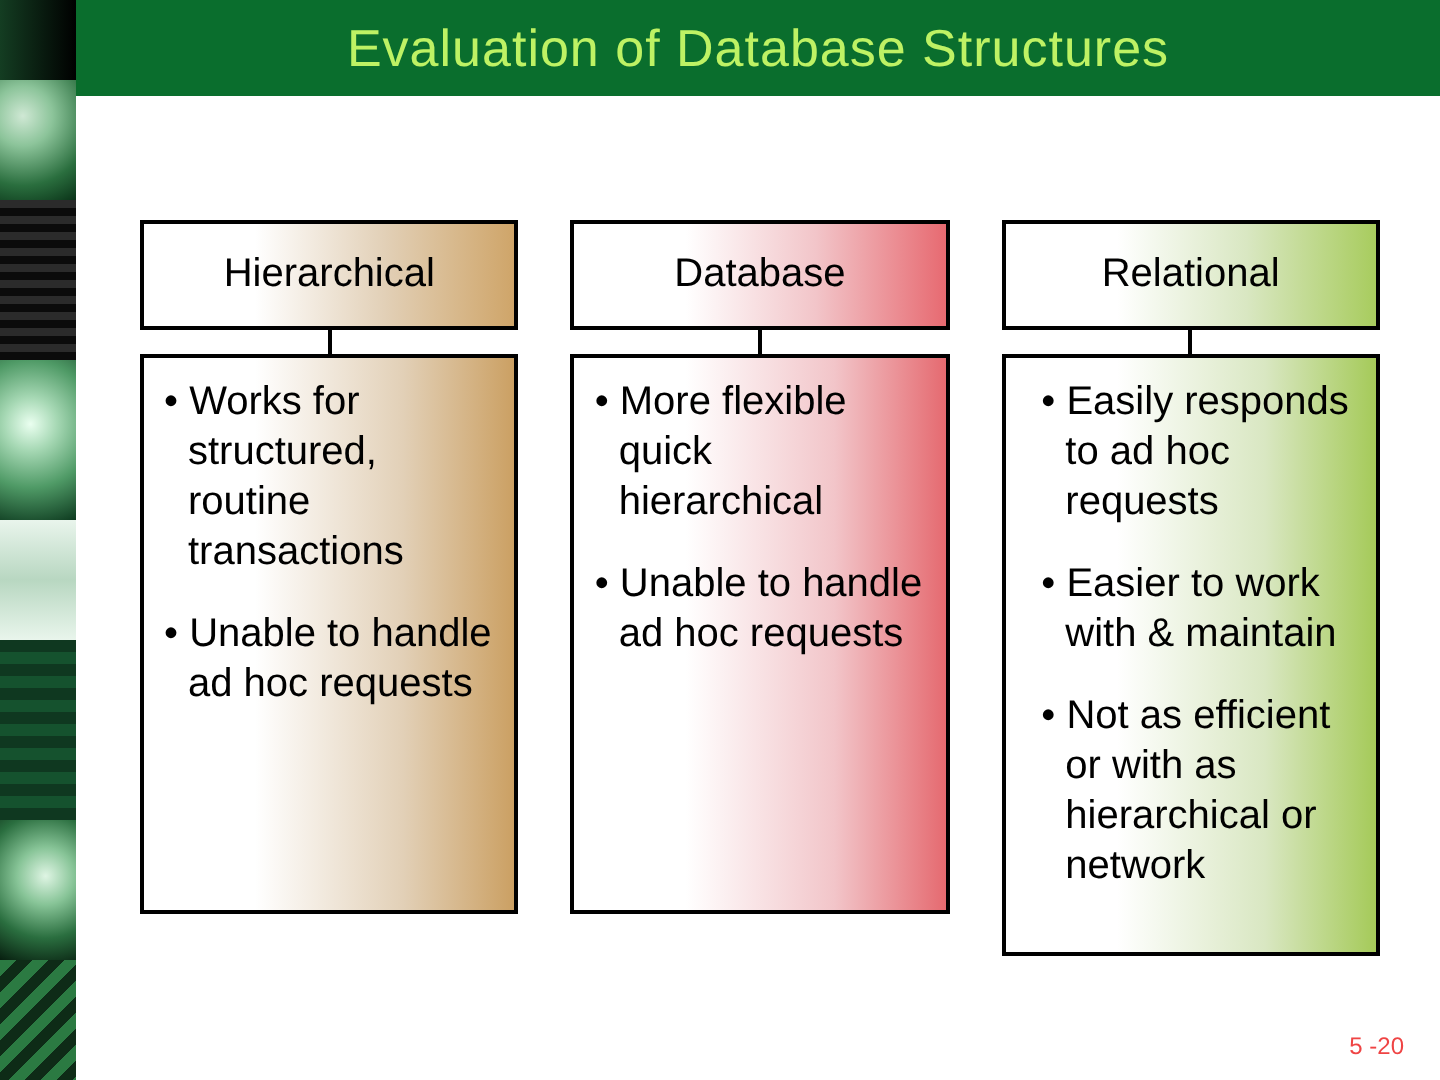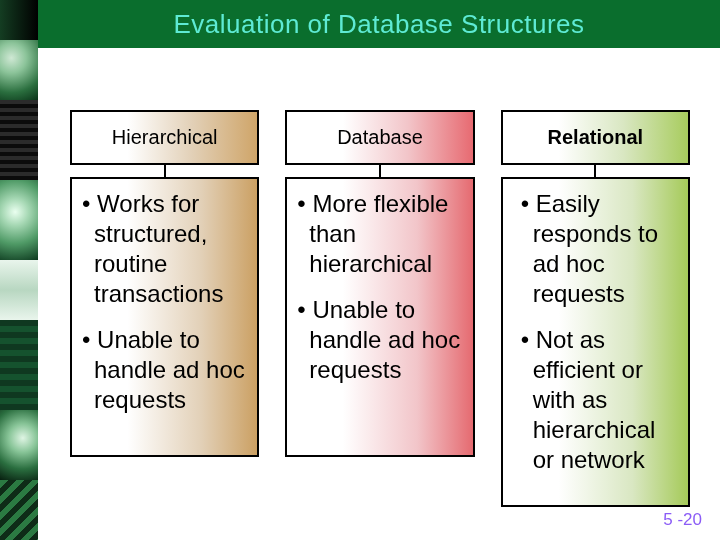--- a/index.html
+++ b/index.html
@@ -40,21 +40,21 @@
     left: 38px;
     right: 0;
     top: 0;
     height: 48px;
     background: #0a6e2d;
     display: flex;
     align-items: center;
     justify-content: center;
   }
   .title-bar span {
-    color: #5eead4;
+    color: #bef264;
     font-size: 26px;
     letter-spacing: 0.5px;
   }
 
   .content {
     position: absolute;
     left: 70px;
     right: 30px;
     top: 110px;
     display: flex;
@@ -69,58 +69,58 @@
   .head-box {
     border: 2px solid #000;
     text-align: center;
     padding: 14px 16px;
     font-size: 20px;
     color: #000;
     box-sizing: border-box;
   }
   .head-h { background: linear-gradient(90deg,#ffffff 0%,#ffffff 30%,#e2d0b7 65%,#cfa569 100%); }
   .head-n { background: linear-gradient(90deg,#ffffff 0%,#ffffff 30%,#f2c5c9 65%,#e76a71 100%); }
-  .head-r { background: linear-gradient(90deg,#ffffff 0%,#ffffff 30%,#d9e7c2 65%,#a8cc5e 100%); font-weight: bold; }
+  .head-r { background: linear-gradient(90deg,#ffffff 0%,#ffffff 30%,#d9e7c2 65%,#a8cc5e 100%); }
 
   .connector {
     height: 12px;
     display: flex;
     justify-content: center;
   }
   .connector div {
     width: 2px;
     height: 100%;
     background: #000;
   }
 
   .body-box {
     border: 2px solid #000;
     padding: 10px 10px 14px 10px;
     min-height: 280px;
     box-sizing: border-box;
-    font-size: 24px;
+    font-size: 20px;
     line-height: 1.25;
     color: #000;
   }
   .body-h { background: linear-gradient(90deg,#ffffff 0%,#ffffff 30%,#e2d0b7 70%,#cba063 100%); }
   .body-n { background: linear-gradient(90deg,#ffffff 0%,#ffffff 30%,#f2c5c9 70%,#e56a70 100%); }
   .body-r { background: linear-gradient(90deg,#ffffff 0%,#ffffff 30%,#d9e7c2 70%,#a5ca59 100%); padding-left: 18px; }
 
   .point {
     text-indent: -12px;
     padding-left: 12px;
     margin-bottom: 16px;
   }
 
   .footer {
     position: absolute;
     right: 18px;
     bottom: 10px;
-    font-size: 17px;
-    color: #8b5cf6;
+    font-size: 12px;
+    color: #ef4444;
   }
 </style>
 </head>
 <body>
 
 <div class="left-strip">
   <div class="blk blk1"></div>
   <div class="blk blk2"></div>
   <div class="blk blk3"></div>
   <div class="blk blk4"></div>
@@ -150,33 +150,34 @@
   </div>
 
   <div class="col">
     <div class="head-box head-n">
       <span>Database</span>
     </div>
     <div class="connector">
         <div></div>
       </div>
     <div class="body-box body-n">
-      <div class="point"><span>• </span><span>More flexible than hierarchical</span></div>
+      <div class="point"><span>• </span><span>More flexible quick hierarchical</span></div>
       <div class="point"><span>• </span><span>Unable to handle ad hoc requests</span></div>
     </div>
   </div>
 
   <div class="col">
     <div class="head-box head-r">
       <span>Relational</span>
     </div>
     <div class="connector">
         <div></div>
       </div>
     <div class="body-box body-r">
       <div class="point"><span>• </span><span>Easily responds to ad hoc requests</span></div>
+      <div class="point"><span>• </span><span>Easier to work with &amp; maintain</span></div>
       <div class="point"><span>• </span><span>Not as efficient or with as hierarchical or network</span></div>
     </div>
   </div>
 
 </div>
 
 <div class="footer">5 -20</div>
 
 </body></html>

